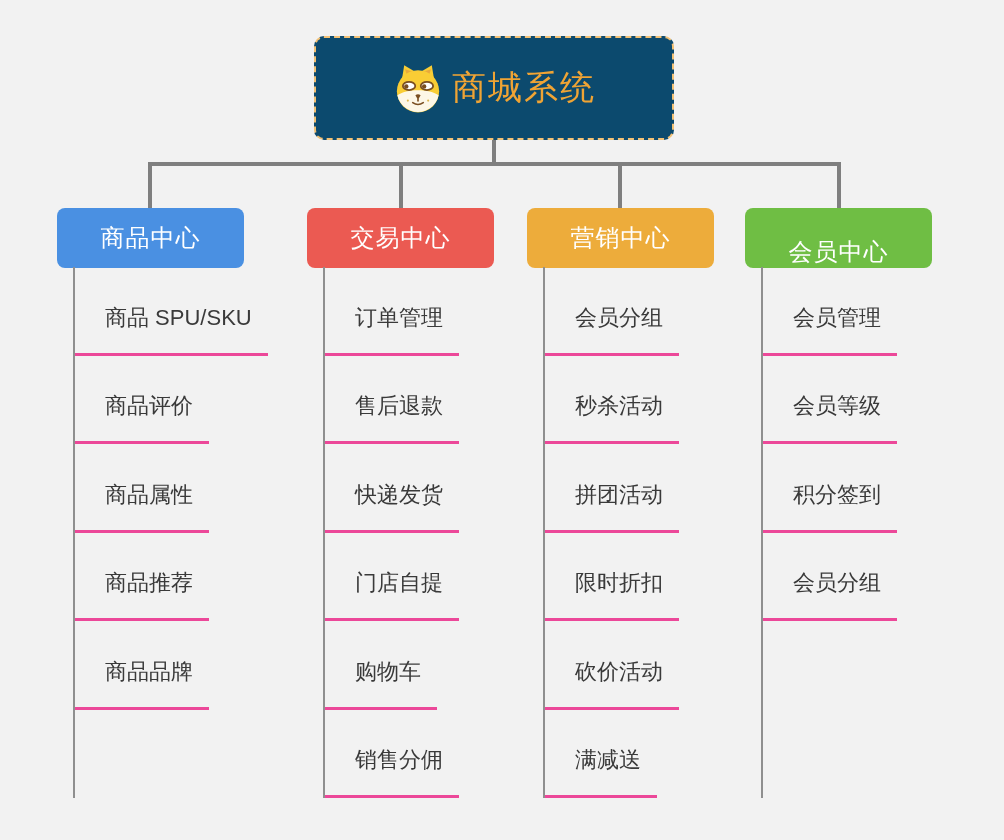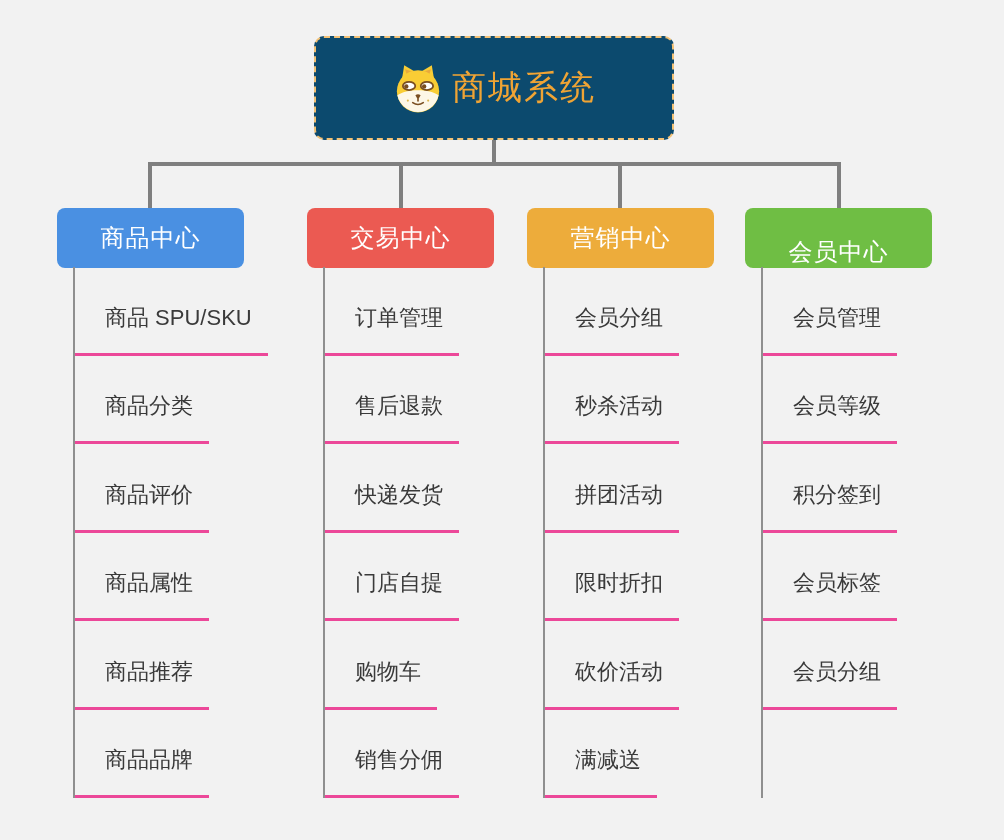--- a/index.html
+++ b/index.html
@@ -127,23 +127,20 @@
   <div class="branch-node b3" style="background: rgb(111, 190, 68); align-items: flex-end;">
     <span>会员中心</span>
   </div>
 
   <div class="branch-column c0">
     <div class="trunk"></div>
     <div class="leaf-slot">
         <span class="leaf-node">商品 SPU/SKU</span>
       </div>
     <div class="leaf-slot">
-        <span class="leaf-node">商品分类</span>
-      </div>
-    <div class="leaf-slot">
         <span class="leaf-node">商品评价</span>
       </div>
     <div class="leaf-slot">
         <span class="leaf-node">商品属性</span>
       </div>
     <div class="leaf-slot">
         <span class="leaf-node">商品推荐</span>
       </div>
     <div class="leaf-slot">
         <span class="leaf-node">商品品牌</span>
@@ -199,20 +196,17 @@
     <div class="leaf-slot">
         <span class="leaf-node">会员管理</span>
       </div>
     <div class="leaf-slot">
         <span class="leaf-node">会员等级</span>
       </div>
     <div class="leaf-slot">
         <span class="leaf-node">积分签到</span>
       </div>
     <div class="leaf-slot">
-        <span class="leaf-node">会员标签</span>
-      </div>
-    <div class="leaf-slot">
         <span class="leaf-node">会员分组</span>
       </div>
   </div>
 
 </div>
 
 </body></html>

